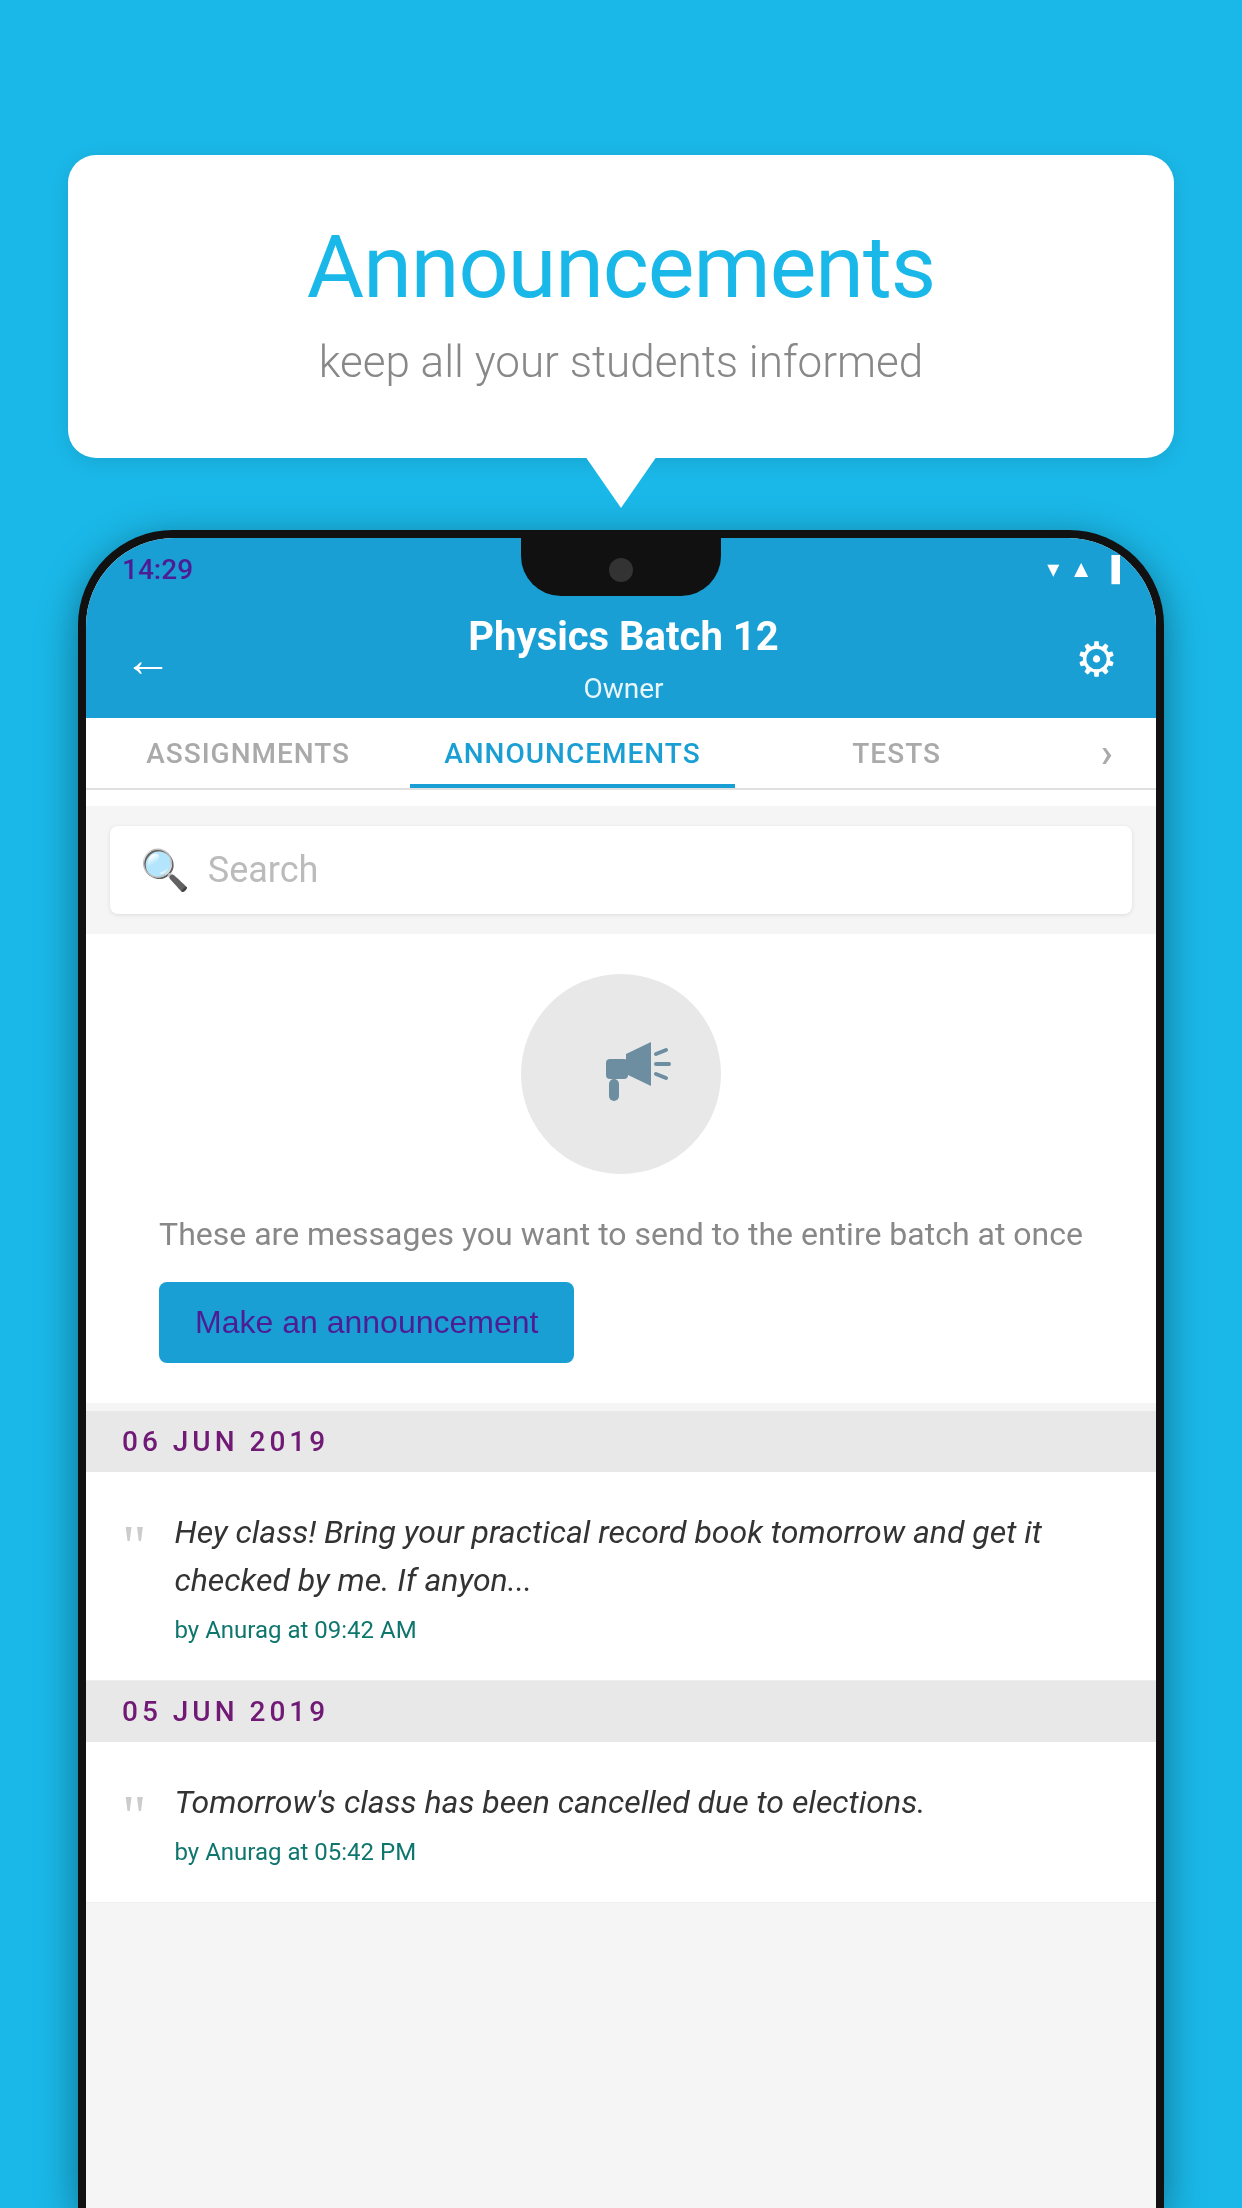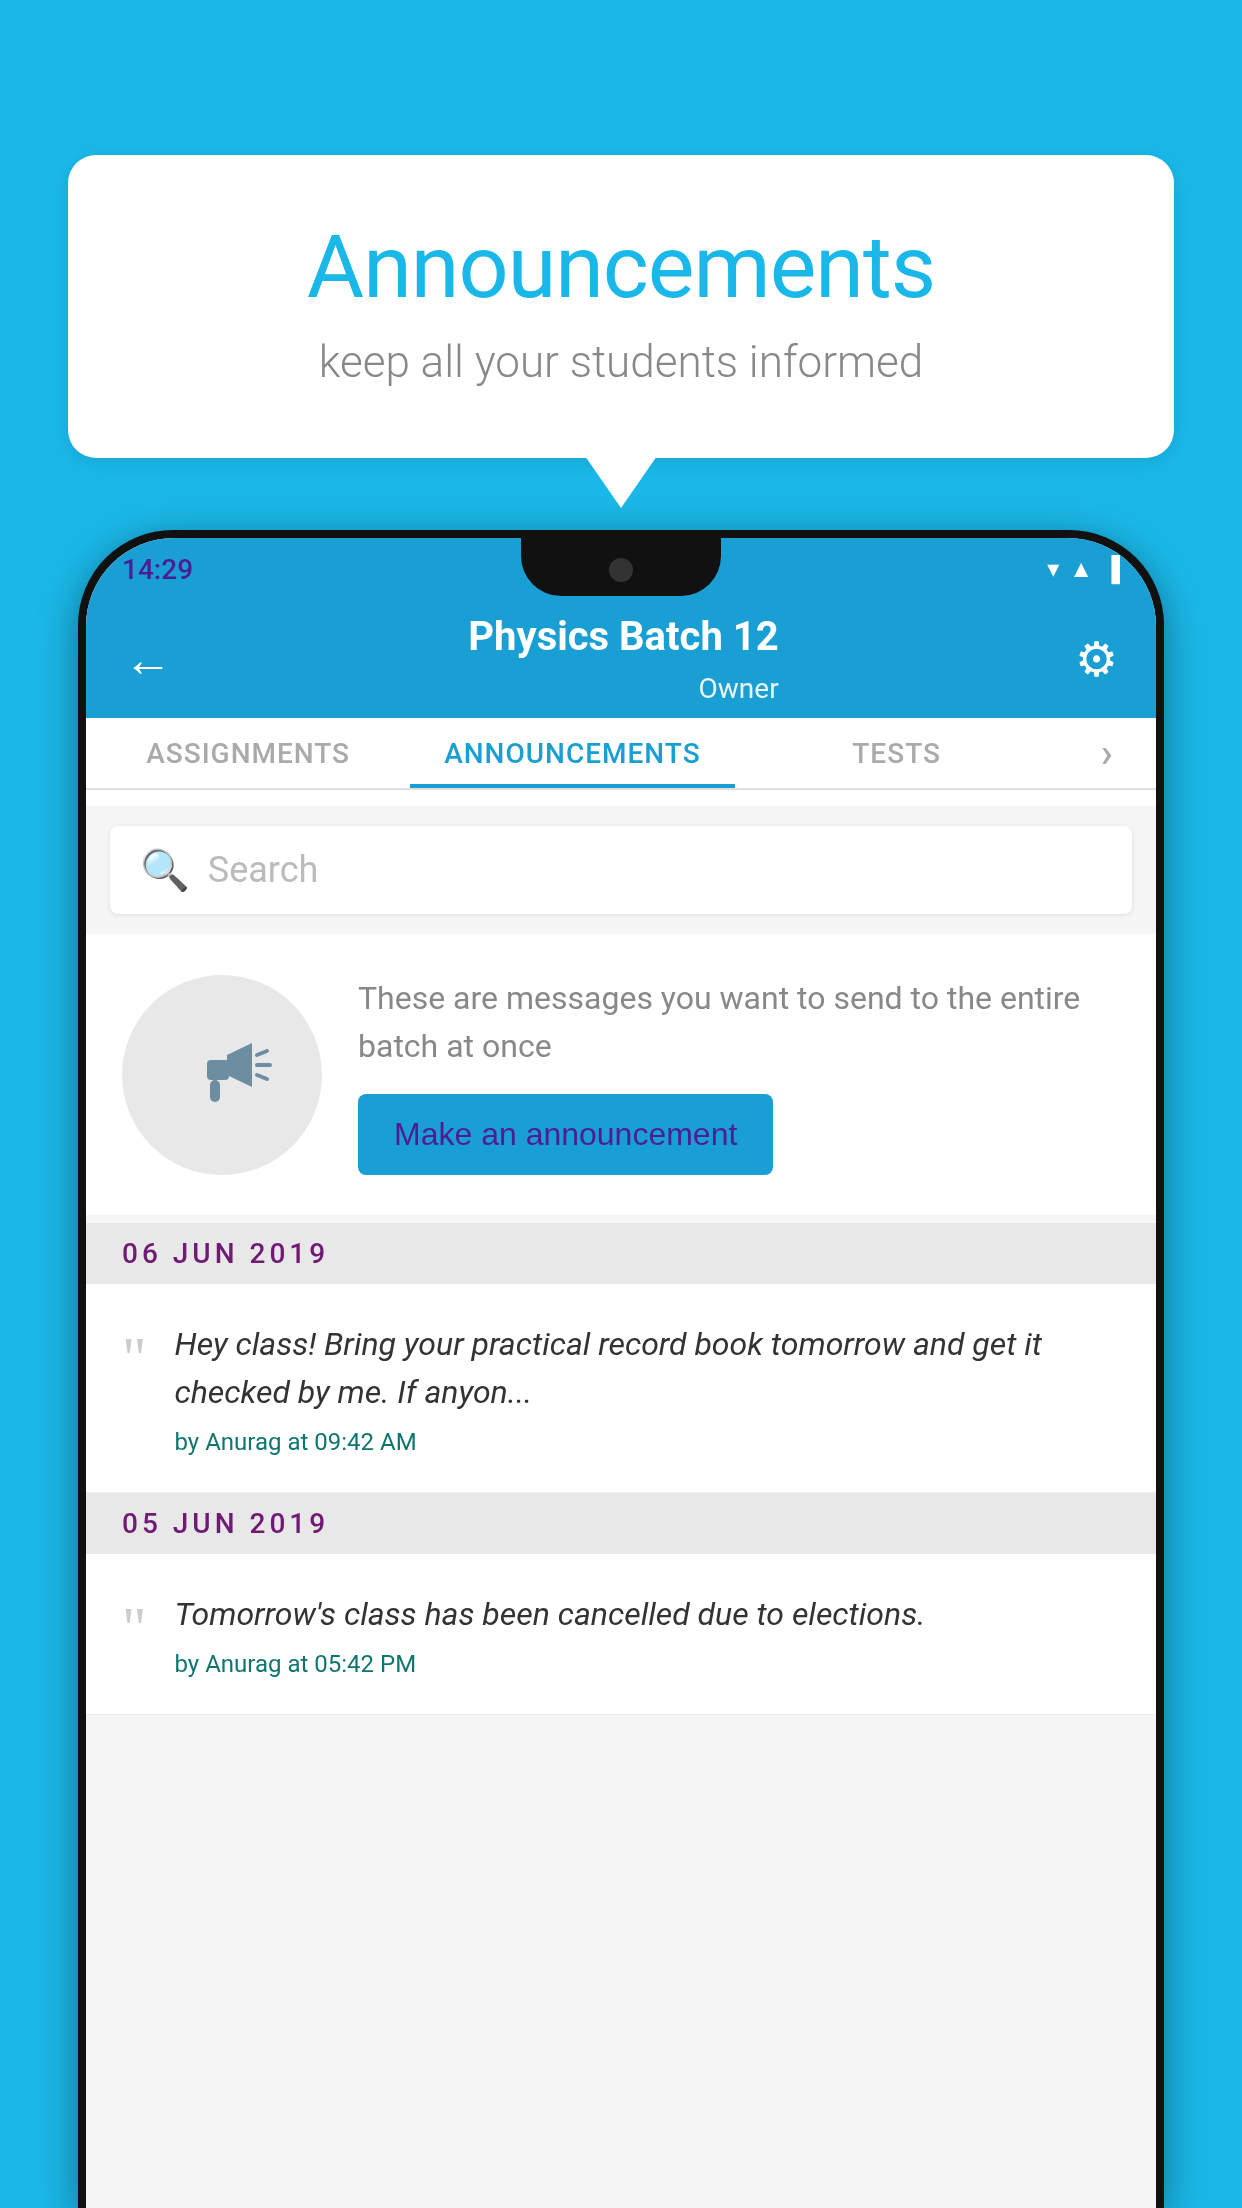--- a/index.html
+++ b/index.html
@@ -152,21 +152,21 @@
       z-index: 5;
     }
 
     .back-icon {
       color: white;
       font-size: 48px;
       cursor: pointer;
     }
 
     .header-center {
-      text-align: right;
+      text-align: center;
     }
 
     .header-title {
       color: white;
       font-size: 40px;
       font-weight: 700;
     }
 
     .header-subtitle {
       color: rgba(255,255,255,0.9);
@@ -257,20 +257,21 @@
     }
 
     
     .announcement-prompt {
       background: white;
       margin: 0 0 8px 0;
       padding: 40px 36px;
       display: flex;
       align-items: center;
       gap: 36px;
+      flex-direction: column;
     }
 
     .megaphone-circle {
       width: 200px;
       height: 200px;
       border-radius: 50%;
       background: #e8e8e8;
       display: flex;
       align-items: center;
       justify-content: center;

